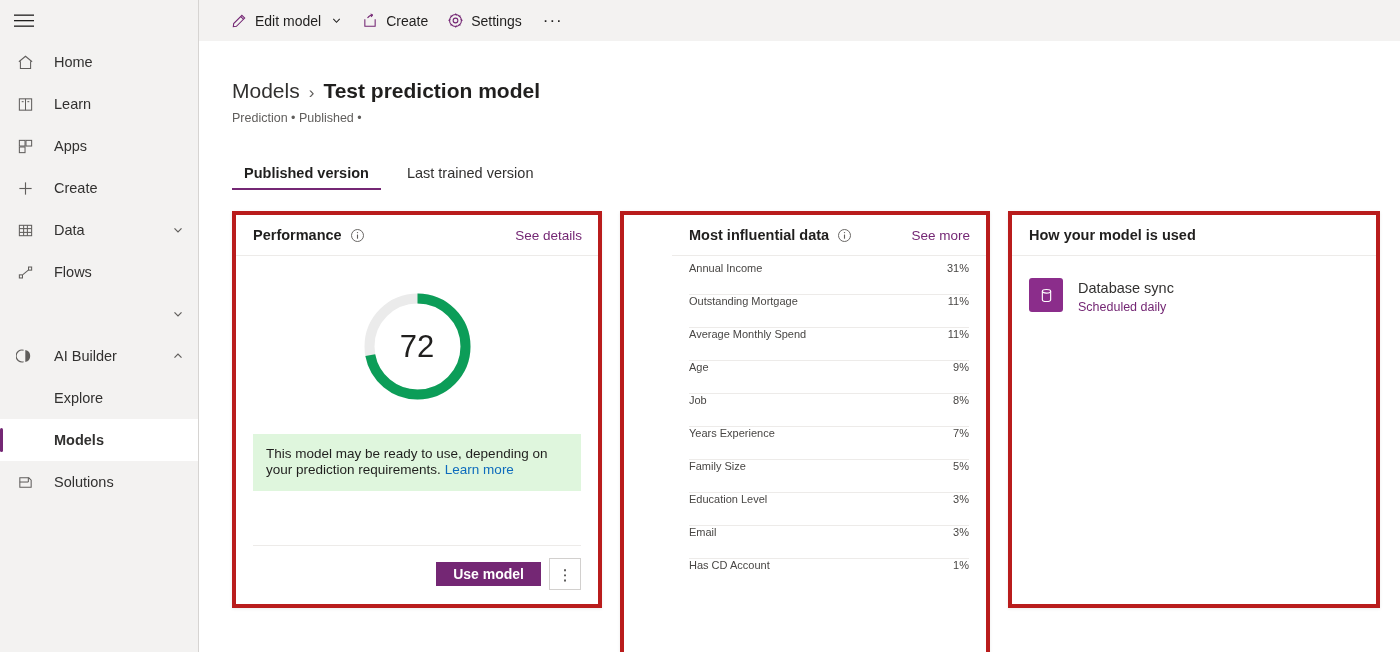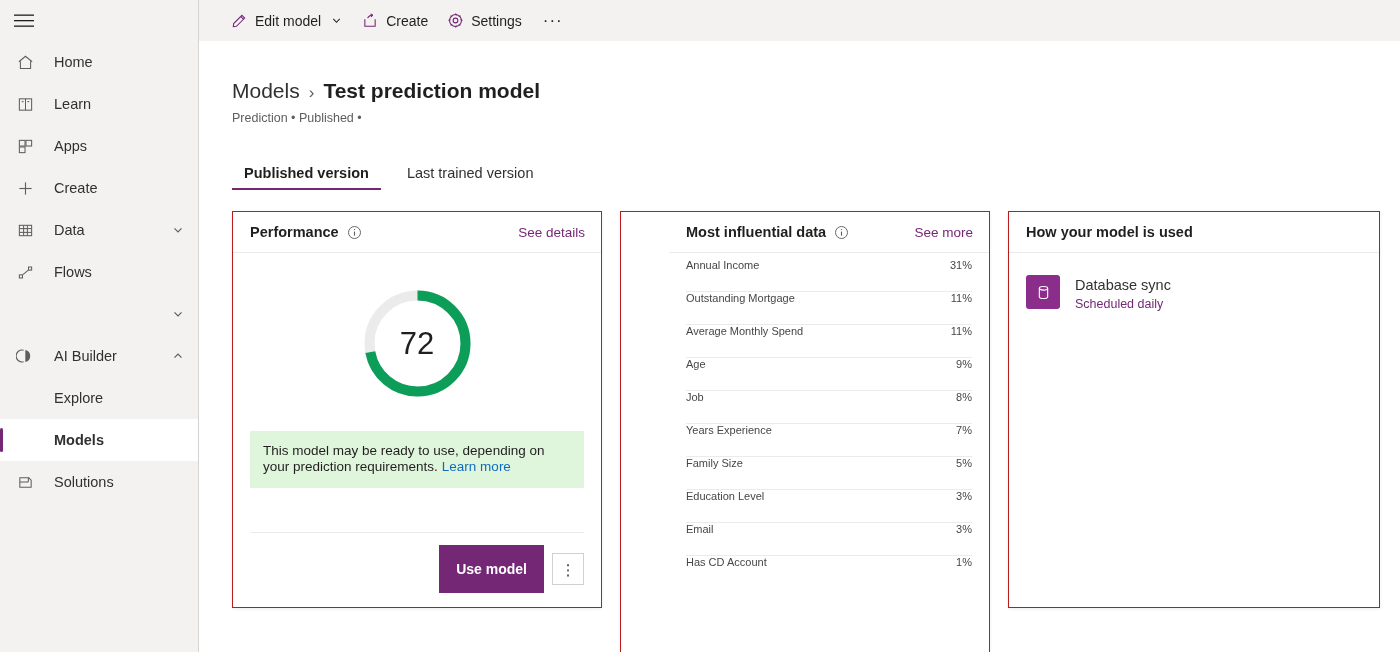--- a/index.html
+++ b/index.html
@@ -136,21 +136,21 @@
   }
 
   
   .cards {
     display: flex;
     margin-top: 21px;
     gap: 18px;
   }
   .card {
     background: #ffffff;
-    border: 1px solid #b91c1c;
+    border: 4px solid #b91c1c;
     box-shadow: 0 1px 3px rgba(0,0,0,0.08);
     display: flex; flex-direction: column;
   }
   .card-perf  { width: 370px; height: 397px; }
   .card-infl  { width: 370px; height: 506px; padding-left: 48px; }
   .card-used  { width: 372px; height: 397px; }
 
   .card-head {
     height: 41px;
     border-bottom: 1px solid #edebe9;
@@ -196,21 +196,21 @@
 
   .card-foot {
     border-top: 1px solid #edebe9;
     margin: 0 17px;
     padding: 12px 0 14px 0;
     display: flex; align-items: center; justify-content: flex-end;
     gap: 8px;
   }
   .btn-primary {
     background: #742774; color: #ffffff;
-    border: none; height: 48px;
+    border: none; height: 24px;
     padding: 4px 17px;
     font-size: 14px; font-weight: bold;
     font-family: "Liberation Sans", sans-serif;
     cursor: pointer;
   }
   .btn-more {
     width: 32px; height: 32px;
     background: #ffffff; border: 1px solid #d2d0ce;
     display: flex; align-items: center; justify-content: center;
     cursor: pointer; color: #323130;

